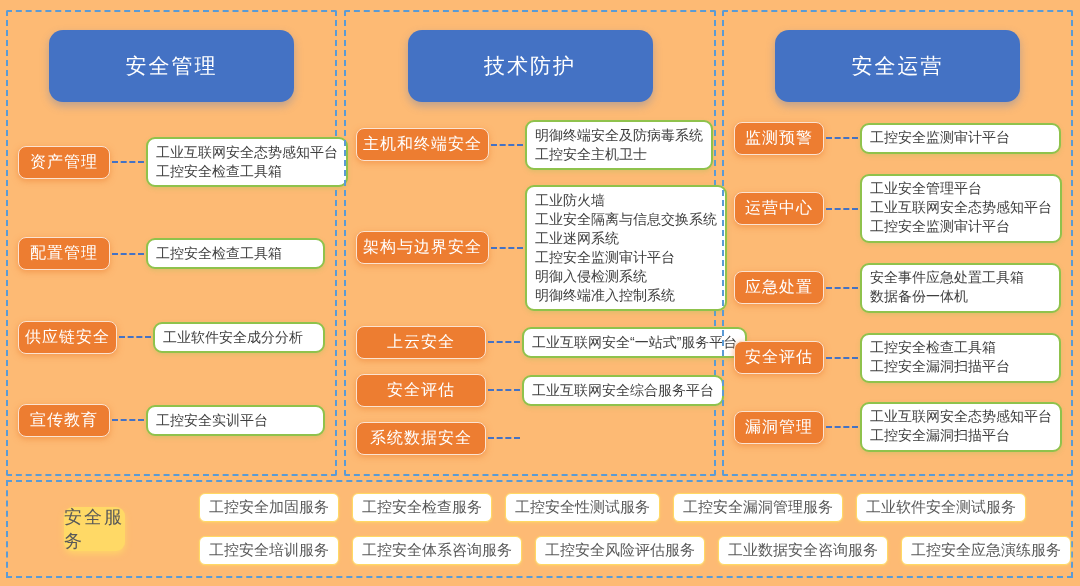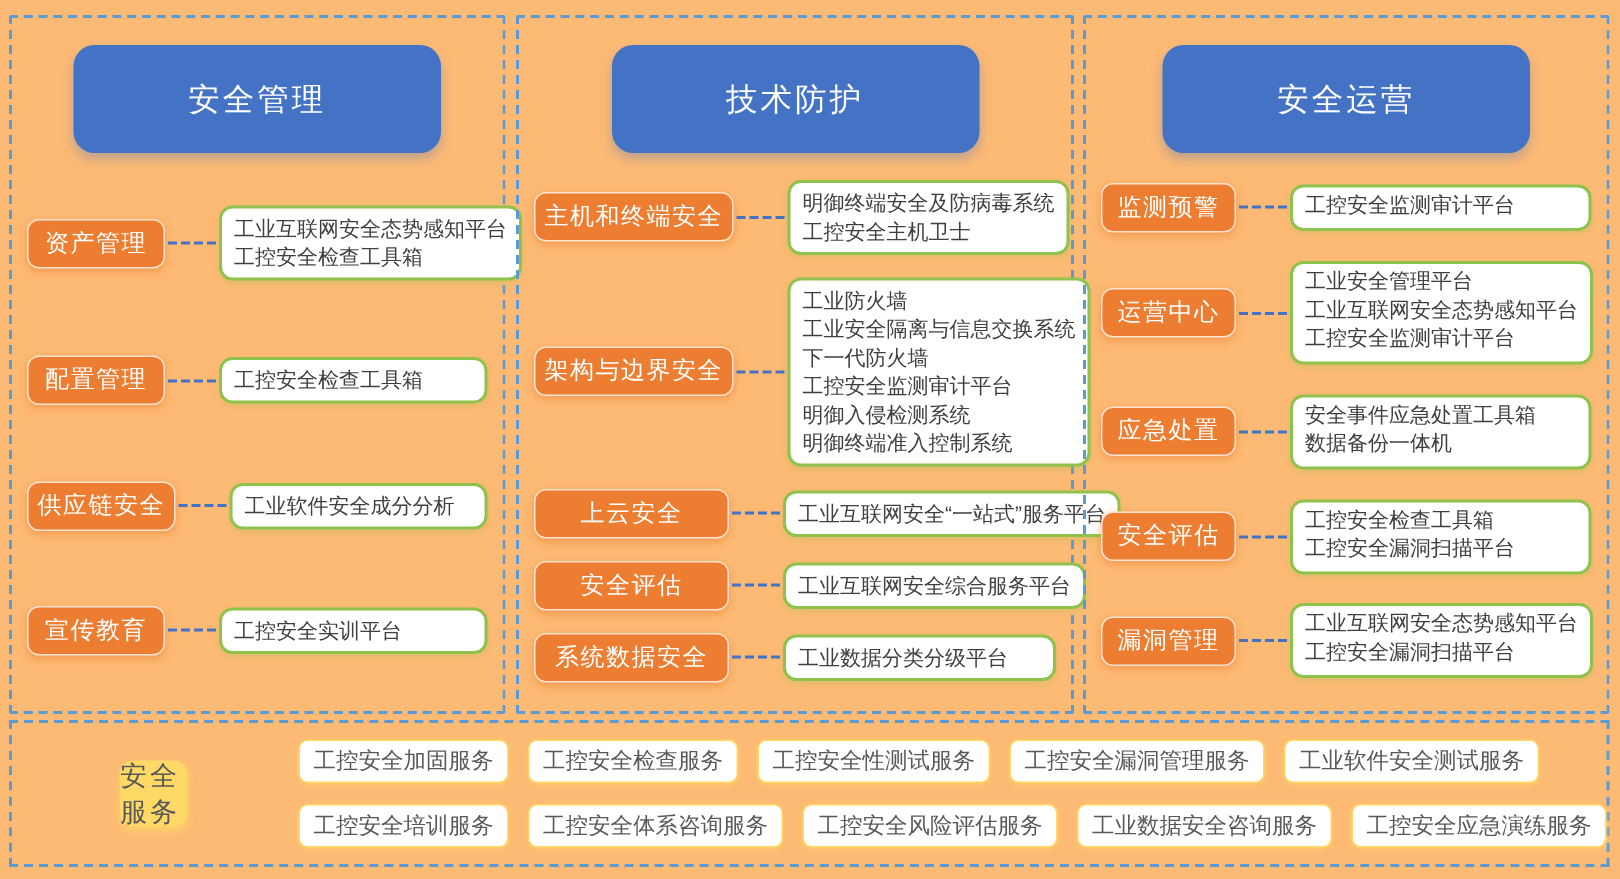--- a/index.html
+++ b/index.html
@@ -89,21 +89,21 @@
     position: absolute;
     left: 6px;
     top: 480px;
     width: 1067px;
     height: 98px;
     border: 2px dashed #5B9BD5;
     display: flex;
     align-items: center;
   }
   .services-badge {
-    margin-left: 72px;
+    margin-left: 56px;
     width: 162px;
     height: 44px;
     background: #FFD966;
     border-radius: 9px;
     color: #595959;
     font-size: 18px;
     letter-spacing: 2px;
     display: flex;
     align-items: center;
     justify-content: center;
@@ -181,21 +181,21 @@
             <div class="product-item">明御终端安全及防病毒系统</div>
             <div class="product-item">工控安全主机卫士</div>
           </div>
         </div>
         <div class="category-row">
           <div class="category-label">架构与边界安全</div>
           <div class="connector-line"></div>
           <div class="product-box">
             <div class="product-item">工业防火墙</div>
             <div class="product-item">工业安全隔离与信息交换系统</div>
-            <div class="product-item">下一代防火墙</div>
+            <div class="product-item">工业迷网系统</div>
             <div class="product-item">工控安全监测审计平台</div>
             <div class="product-item">明御入侵检测系统</div>
             <div class="product-item">明御终端准入控制系统</div>
           </div>
         </div>
         <div class="category-row">
           <div class="category-label">上云安全</div>
           <div class="connector-line"></div>
           <div class="product-box">
             <div class="product-item">工业互联网安全“一站式”服务平台</div>
@@ -204,23 +204,20 @@
         <div class="category-row">
           <div class="category-label">安全评估</div>
           <div class="connector-line"></div>
           <div class="product-box">
             <div class="product-item">工业互联网安全综合服务平台</div>
           </div>
         </div>
         <div class="category-row">
           <div class="category-label">系统数据安全</div>
           <div class="connector-line"></div>
-          <div class="product-box">
-            <div class="product-item">工业数据分类分级平台</div>
-          </div>
         </div>
       </div>
   </section>
 
   <section class="panel panel-3">
     <div class="panel-header">
       <span>安全运营</span>
     </div>
     <div class="rows">
         <div class="category-row">

